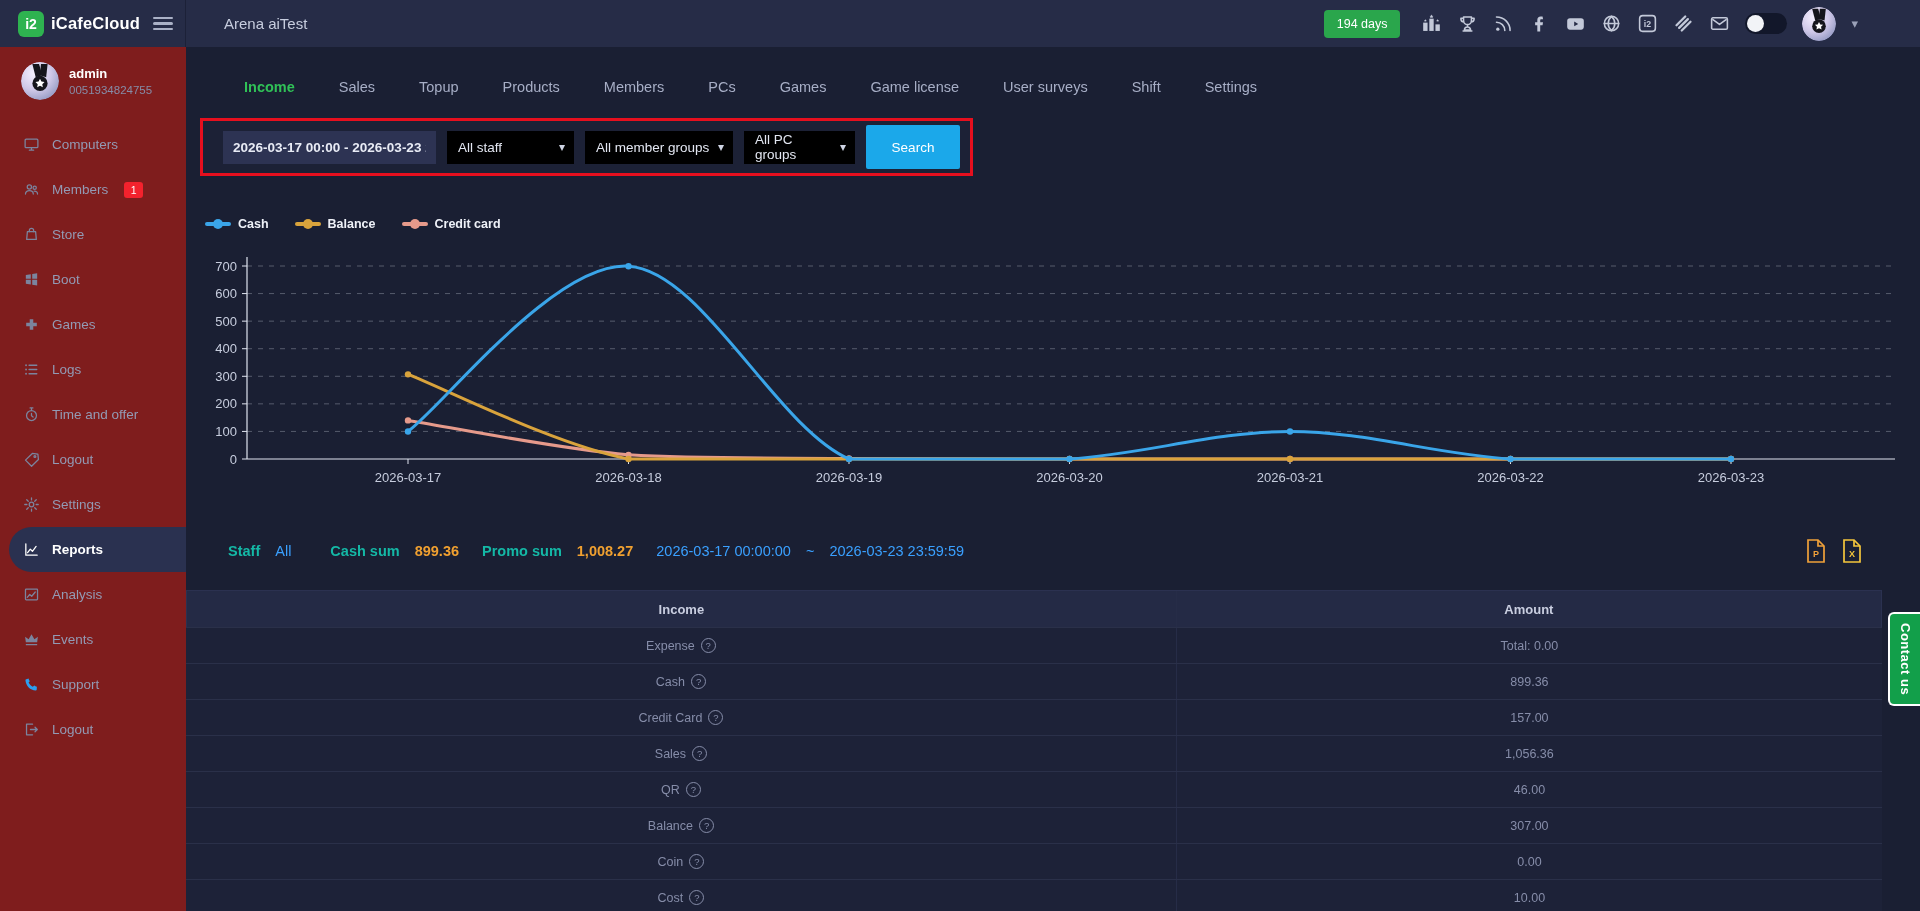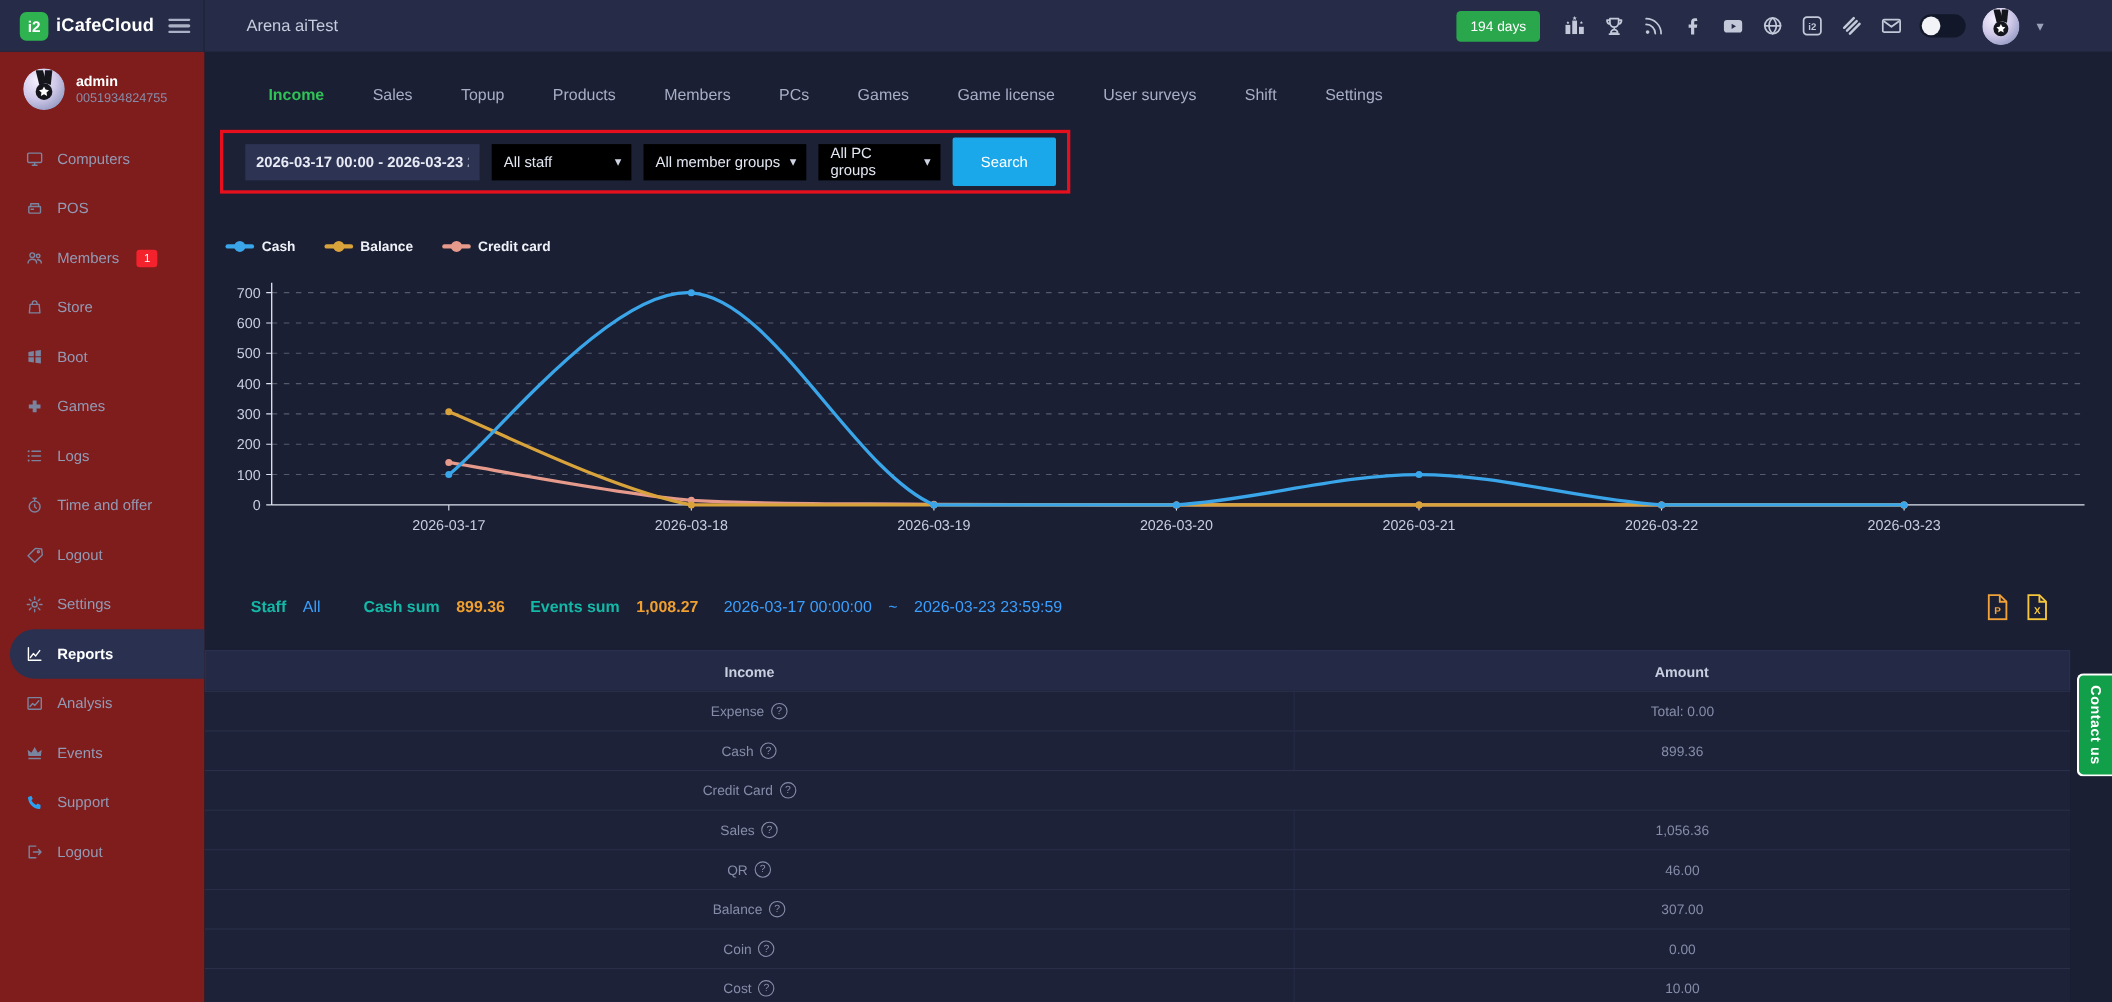--- a/index.html
+++ b/index.html
@@ -204,30 +204,20 @@
     </div>
     <div id="nav">
         <div class="side-item">
           <span class="s-icon">
             <svg viewBox="0 0 24 24" fill="none" stroke="currentColor" stroke-width="1.8" stroke-linecap="round" stroke-linejoin="round">
               <rect x="3" y="4.5" width="18" height="12" rx="1.5"></rect>
               <path d="M9 20h6M12 16.5V20"></path>
             </svg>
           </span>
           <span>Computers</span>
-        </div>
-        <div class="side-item">
-          <span class="s-icon">
-            <svg viewBox="0 0 24 24" fill="none" stroke="currentColor" stroke-width="1.8" stroke-linecap="round" stroke-linejoin="round">
-              <path d="M7 9.5V6h10v3.5"></path>
-              <rect x="4.5" y="9.5" width="15" height="8.5" rx="1"></rect>
-              <path d="M7.5 13h3"></path>
-            </svg>
-          </span>
-          <span>POS</span>
         </div>
         <div class="side-item">
           <span class="s-icon">
             <svg viewBox="0 0 24 24" fill="none" stroke="currentColor" stroke-width="1.8" stroke-linecap="round" stroke-linejoin="round">
               <circle cx="9" cy="8.5" r="3"></circle>
               <circle cx="16.5" cy="9.5" r="2.3"></circle>
               <path d="M3.5 18.5c0-3 2.4-4.8 5.5-4.8s5.5 1.8 5.5 4.8M15.8 14.3c2.7 0 4.7 1.6 4.7 4.2"></path>
             </svg>
           </span>
           <span>Members</span>
@@ -452,21 +442,21 @@
           <circle cx="1310.5" cy="217" r="3.2" fill="#3aa5e9"></circle>
           <circle cx="1531" cy="217" r="3.2" fill="#3aa5e9"></circle>
         </svg>
     </div>
 
     <div id="summary-row">
       <span class="sum-label">Staff</span>
       <span class="sum-blue">All</span>
       <span class="sum-label" style="margin-left:24px;">Cash sum</span>
       <span class="sum-orange">899.36</span>
-      <span class="sum-label" style="margin-left:8px;">Events sum</span>
+      <span class="sum-label" style="margin-left:8px;">Promo sum</span>
       <span class="sum-orange">1,008.27</span>
       <span class="sum-blue" style="margin-left:8px;">2026-03-17 00:00:00</span>
       <span class="sum-blue">~</span>
       <span class="sum-blue">2026-03-23 23:59:59</span>
       <span id="export-icons">
         <svg class="file-icon" viewBox="0 0 20 24">
           <path d="M2 1h10l6 6v16H2z" fill="none" stroke="#f0a13a" stroke-width="1.7"></path>
           <path d="M12 1v6h6" fill="none" stroke="#f0a13a" stroke-width="1.7"></path>
           <text x="10" y="18" text-anchor="middle" font-size="9" font-weight="bold" fill="#f0a13a">P</text>
         </svg>
@@ -496,20 +486,21 @@
               <span>Cash</span>
               <span class="help"></span>
             </div>
             <div class="tcell right">899.36</div>
           </div>
           <div class="trow">
             <div class="tcell left">
               <span>Credit Card</span>
               <span class="help"></span>
             </div>
+            <div class="tcell right">157.00</div>
           </div>
           <div class="trow">
             <div class="tcell left">
               <span>Sales</span>
               <span class="help"></span>
             </div>
             <div class="tcell right">1,056.36</div>
           </div>
           <div class="trow">
             <div class="tcell left">

